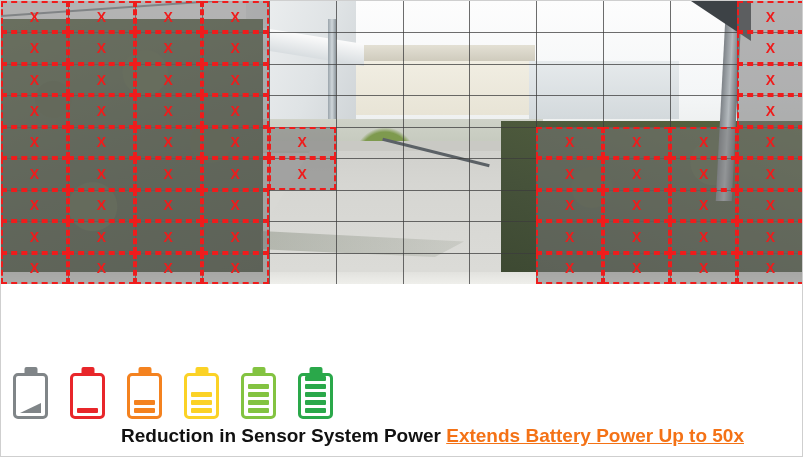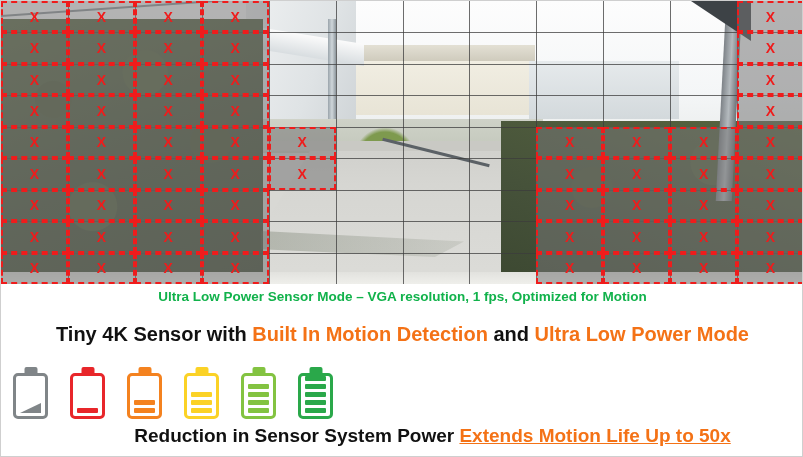--- a/index.html
+++ b/index.html
@@ -395,25 +395,21 @@
         <div class="mblock" style="left: 66.9167px; top: 251.556px; width: 66.9167px; height: 31.4444px;">X</div>
         <div class="mblock" style="left: 133.833px; top: 251.556px; width: 66.9167px; height: 31.4444px;">X</div>
         <div class="mblock" style="left: 200.75px; top: 251.556px; width: 66.9167px; height: 31.4444px;">X</div>
         <div class="mblock" style="left: 535.333px; top: 251.556px; width: 66.9167px; height: 31.4444px;">X</div>
         <div class="mblock" style="left: 602.25px; top: 251.556px; width: 66.9167px; height: 31.4444px;">X</div>
         <div class="mblock" style="left: 669.167px; top: 251.556px; width: 66.9167px; height: 31.4444px;">X</div>
         <div class="mblock" style="left: 736.083px; top: 251.556px; width: 66.9167px; height: 31.4444px;">X</div>
       </div>
   </div>
 
-  <div id="caption-green">Ultra Low Power Sensor Mode – VGA resolution, 1 fps, Optimized for Motion</div>
-
-  <div id="headline">
-    <span>Tiny 4K Sensor with </span><span class="accent">Built In Motion Detection</span><span> and </span><span class="accent">Ultra Low Power Mode</span>
-  </div>
+
 
   <div id="battery-row">
       <div class="battery">
         <div class="batt-cap" style="background: rgb(128, 133, 136);"></div>
         <div class="batt-body" style="border-color: rgb(128, 133, 136);">
           <div class="wedge" style="background: rgb(128, 133, 136);"></div>
         </div>
       </div>
       <div class="battery">
         <div class="batt-cap" style="background: rgb(232, 38, 42);"></div>
@@ -461,16 +457,16 @@
             <div class="bar" style="background: rgb(42, 168, 74);"></div>
             <div class="bar" style="background: rgb(42, 168, 74);"></div>
             <div class="bar" style="background: rgb(42, 168, 74);"></div>
             <div class="bar" style="background: rgb(42, 168, 74);"></div>
           </div>
         </div>
       </div>
     </div>
 
   <div id="footer-line">
-    <span>Reduction in Sensor System Power </span><span class="accent">Extends Motion Life Up to 50x</span>
+    <span>Reduction in Sensor System Power </span><span class="accent">Extends Battery Power Up to 50x</span>
   </div>
 
 </div>
 
 </body></html>

